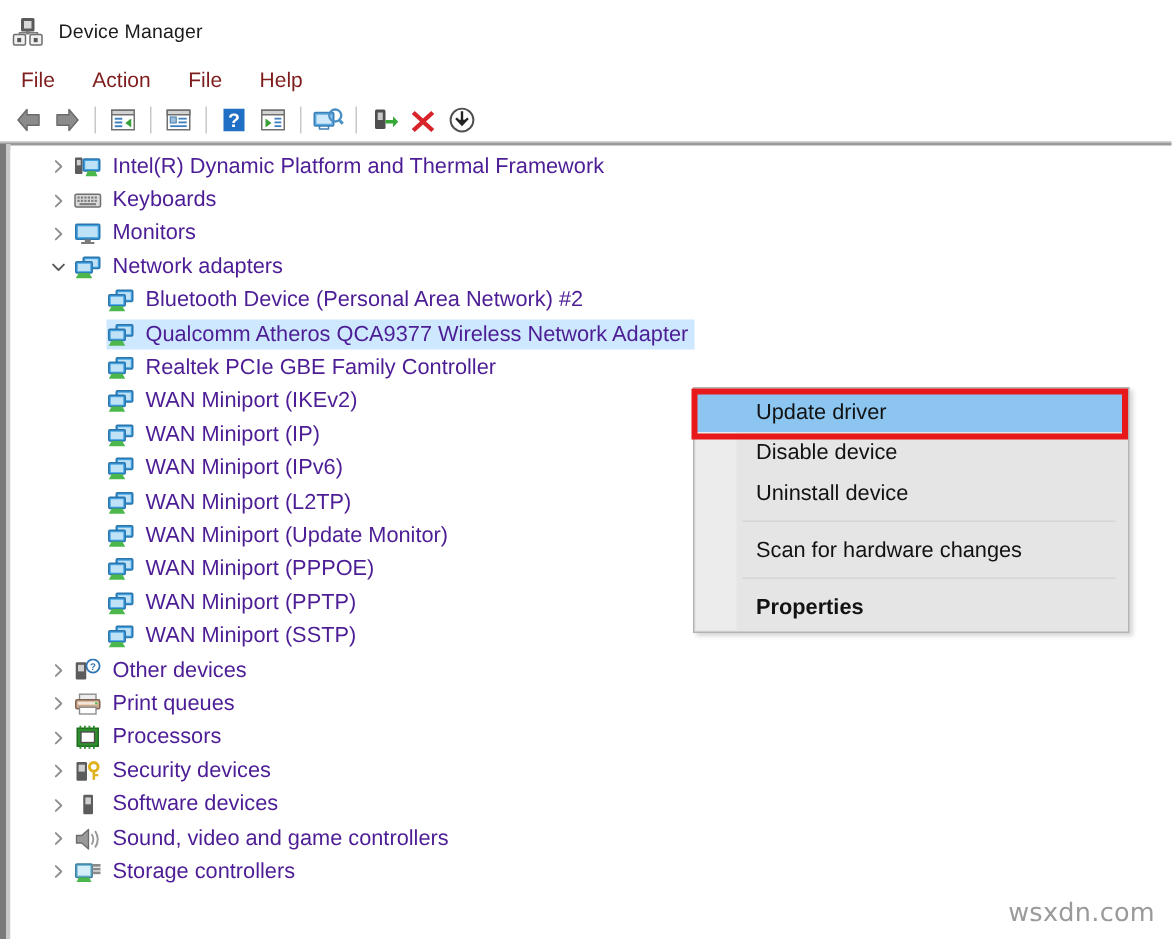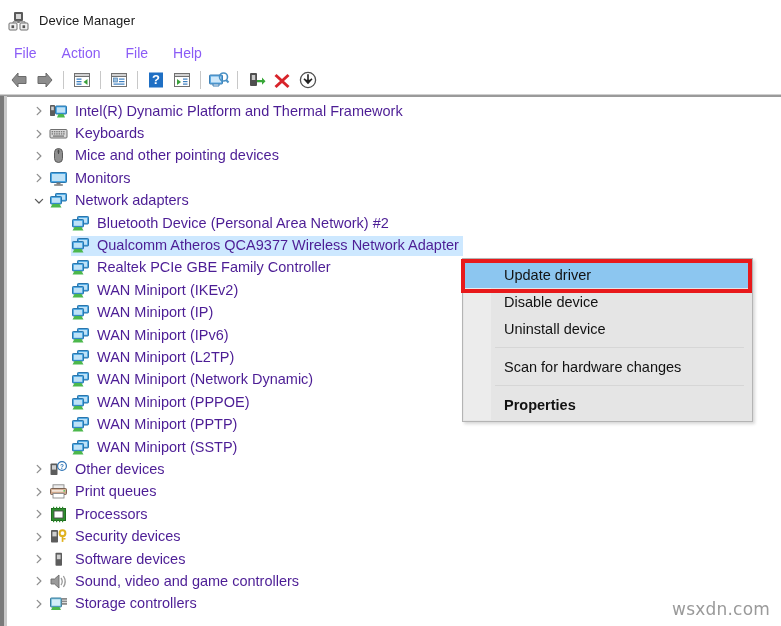--- a/index.html
+++ b/index.html
@@ -56,21 +56,21 @@
     left: 0; top: 40px;
     width: 781px; height: 26px;
     background: #ffffff;
     display: flex;
     align-items: center;
     padding-left: 12px;
     box-sizing: border-box;
   }
   #menubar .menu-item {
     font-size: 14px;
-    color: #8b5cf6;
+    color: #7f1d1d;
     margin-right: 21px;
     white-space: nowrap;
     cursor: default;
     padding: 2px 2px;
   }
 
   
   #toolbar {
     position: absolute;
     left: 0; top: 66px;
@@ -415,37 +415,20 @@
       </div>
       <div class="tree-row lvl1">
         <span class="chevron">
           <svg width="10" height="10" viewBox="0 0 10 10">
             <path d="M3.2 1.4 L6.9 5 L3.2 8.6" fill="none" stroke="#8e8e8e" stroke-width="1.25" stroke-linecap="round" stroke-linejoin="round"></path>
           </svg>
         </span>
         <div class="row-hit">
           <span class="node-icon">
             <svg width="19" height="17" viewBox="0 0 19 17">
-              <rect x="5.5" y="1.5" width="8" height="14" rx="4" fill="#8f8f8f" stroke="#5a5a5a" stroke-width="1"></rect>
-              <line x1="9.5" y1="2.6" x2="9.5" y2="7" stroke="#4a4a4a" stroke-width="1"></line>
-              <rect x="8.6" y="3" width="1.8" height="3" rx="0.9" fill="#4a4a4a"></rect>
-            </svg>
-          </span>
-          <span class="node-label">Mice and other pointing devices</span>
-        </div>
-      </div>
-      <div class="tree-row lvl1">
-        <span class="chevron">
-          <svg width="10" height="10" viewBox="0 0 10 10">
-            <path d="M3.2 1.4 L6.9 5 L3.2 8.6" fill="none" stroke="#8e8e8e" stroke-width="1.25" stroke-linecap="round" stroke-linejoin="round"></path>
-          </svg>
-        </span>
-        <div class="row-hit">
-          <span class="node-icon">
-            <svg width="19" height="17" viewBox="0 0 19 17">
               <rect x="1.5" y="2.5" width="16" height="10" rx="0.8" fill="#3ea0e0" stroke="#2a76ad" stroke-width="1"></rect>
               <rect x="2.9" y="3.9" width="13.2" height="7.2" fill="#bfe2f7"></rect>
               <rect x="7.5" y="12.5" width="4" height="2" fill="#7a7a7a"></rect>
               <rect x="5" y="14.3" width="9" height="1.4" rx="0.6" fill="#7a7a7a"></rect>
             </svg>
           </span>
           <span class="node-label">Monitors</span>
         </div>
       </div>
       <div class="tree-row lvl1">
@@ -569,21 +552,21 @@
         <div class="row-hit">
           <span class="node-icon">
             <svg width="19" height="17" viewBox="0 0 19 17">
               <rect x="6.5" y="1.5" width="11" height="7.5" rx="0.8" fill="#3ea0e0" stroke="#2a76ad" stroke-width="1"></rect>
               <rect x="7.8" y="2.8" width="8.4" height="5" fill="#bfe2f7"></rect>
               <rect x="1.5" y="4.5" width="11" height="7.5" rx="0.8" fill="#3ea0e0" stroke="#2a76ad" stroke-width="1"></rect>
               <rect x="2.8" y="5.8" width="8.4" height="5" fill="#bfe2f7"></rect>
               <path d="M3.5 12 L10.5 12 L12.5 15.5 L1.5 15.5 Z" fill="#4cb84c"></path>
             </svg>
           </span>
-          <span class="node-label">WAN Miniport (Network Dynamic)</span>
+          <span class="node-label">WAN Miniport (Update Monitor)</span>
         </div>
       </div>
       <div class="tree-row lvl2">
         <div class="row-hit">
           <span class="node-icon">
             <svg width="19" height="17" viewBox="0 0 19 17">
               <rect x="6.5" y="1.5" width="11" height="7.5" rx="0.8" fill="#3ea0e0" stroke="#2a76ad" stroke-width="1"></rect>
               <rect x="7.8" y="2.8" width="8.4" height="5" fill="#bfe2f7"></rect>
               <rect x="1.5" y="4.5" width="11" height="7.5" rx="0.8" fill="#3ea0e0" stroke="#2a76ad" stroke-width="1"></rect>
               <rect x="2.8" y="5.8" width="8.4" height="5" fill="#bfe2f7"></rect>

